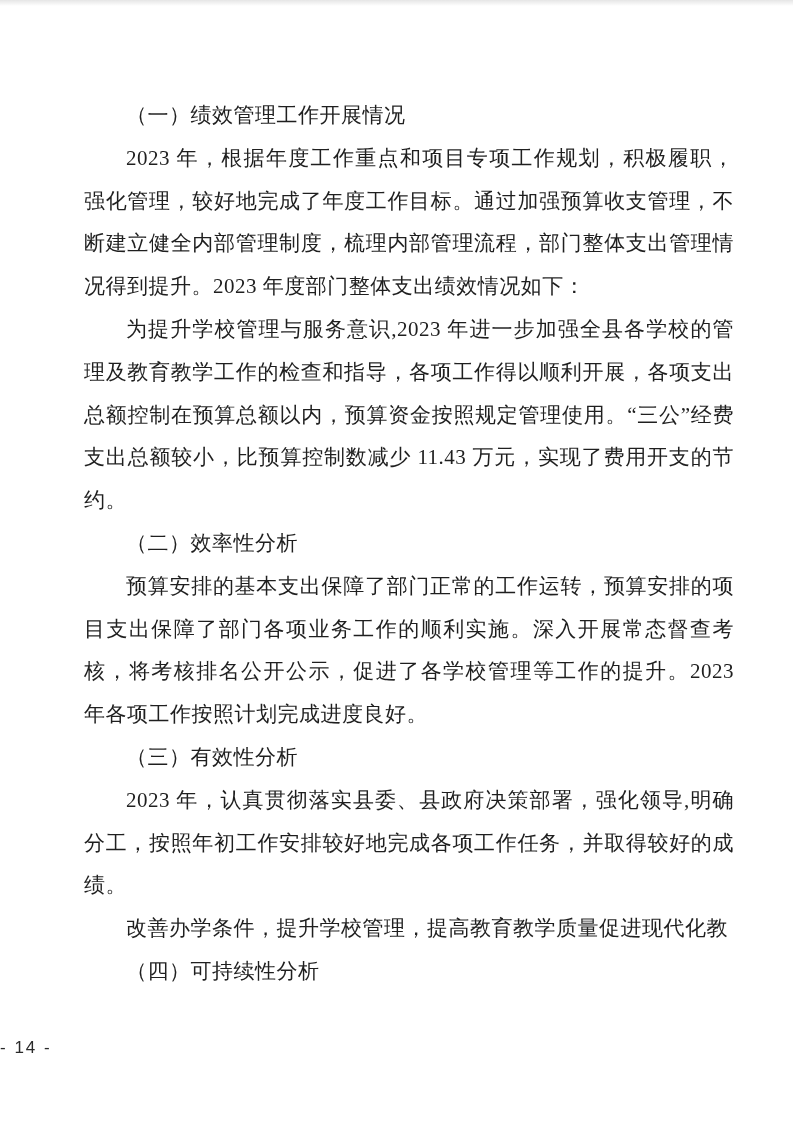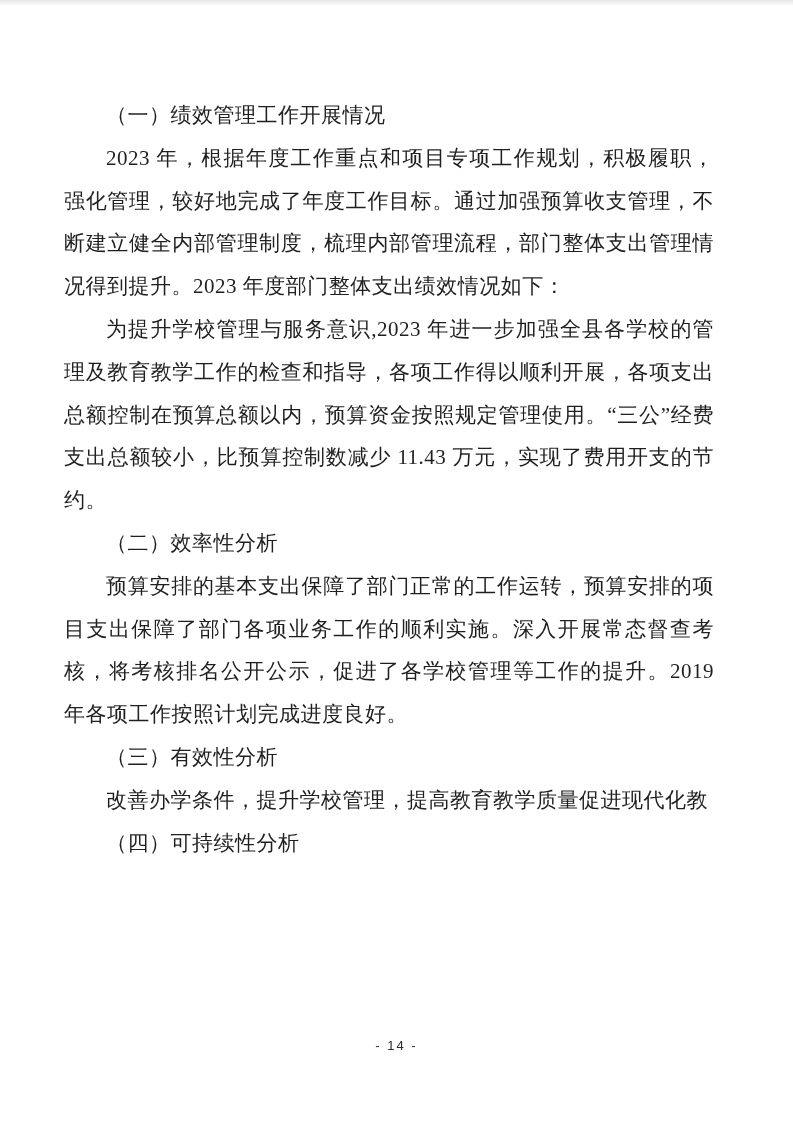--- a/index.html
+++ b/index.html
@@ -19,54 +19,54 @@
   .page::before {
     
     content: "";
     position: absolute;
     top: 0; left: 0; right: 0;
     height: 6px;
     background: linear-gradient(to bottom, rgba(0,0,0,0.10), rgba(0,0,0,0));
   }
   .content {
     position: absolute;
-    left: 64px;
+    left: 84px;
     top: 94px;
     width: 650px;
   }
   .para {
     margin: 0;
     padding: 0;
     font-size: 21px;
     line-height: 42.8px;
     text-align: justify;
     text-indent: 2em;
     letter-spacing: 0.5px;
     word-break: break-all;
   }
   .footer {
     position: absolute;
     top: 1038px;
     left: 0;
     width: 100%;
-    text-align: center;
-    font-size: 13px;
+    font-size: 17px;
     letter-spacing: 2px;
     color: #2a2a2a;
     font-family: "Liberation Sans", "DejaVu Sans", sans-serif;
   }
 </style>
 </head>
 <body>
 
 <div class="page">
   <div class="content">
     <p class="para">（一）绩效管理工作开展情况</p>
     <p class="para">2023 年，根据年度工作重点和项目专项工作规划，积极履职，强化管理，较好地完成了年度工作目标。通过加强预算收支管理，不断建立健全内部管理制度，梳理内部管理流程，部门整体支出管理情况得到提升。2023 年度部门整体支出绩效情况如下：</p>
     <p class="para">为提升学校管理与服务意识,2023 年进一步加强全县各学校的管理及教育教学工作的检查和指导，各项工作得以顺利开展，各项支出总额控制在预算总额以内，预算资金按照规定管理使用。“三公”经费支出总额较小，比预算控制数减少 11.43 万元，实现了费用开支的节约。</p>
     <p class="para">（二）效率性分析</p>
-    <p class="para">预算安排的基本支出保障了部门正常的工作运转，预算安排的项目支出保障了部门各项业务工作的顺利实施。深入开展常态督查考核，将考核排名公开公示，促进了各学校管理等工作的提升。2019 年各项工作按照计划完成进度良好。</p>
+    <p class="para">预算安排的基本支出保障了部门正常的工作运转，预算安排的项目支出保障了部门各项业务工作的顺利实施。深入开展常态督查考核，将考核排名公开公示，促进了各学校管理等工作的提升。2023 年各项工作按照计划完成进度良好。</p>
     <p class="para">（三）有效性分析</p>
+    <p class="para">2023 年，认真贯彻落实县委、县政府决策部署，强化领导,明确分工，按照年初工作安排较好地完成各项工作任务，并取得较好的成绩。</p>
     <p class="para">改善办学条件，提升学校管理，提高教育教学质量促进现代化教</p>
     <p class="para">（四）可持续性分析</p>
   </div>
   <div class="footer">- 14 -</div>
 </div>
 
 </body></html>

